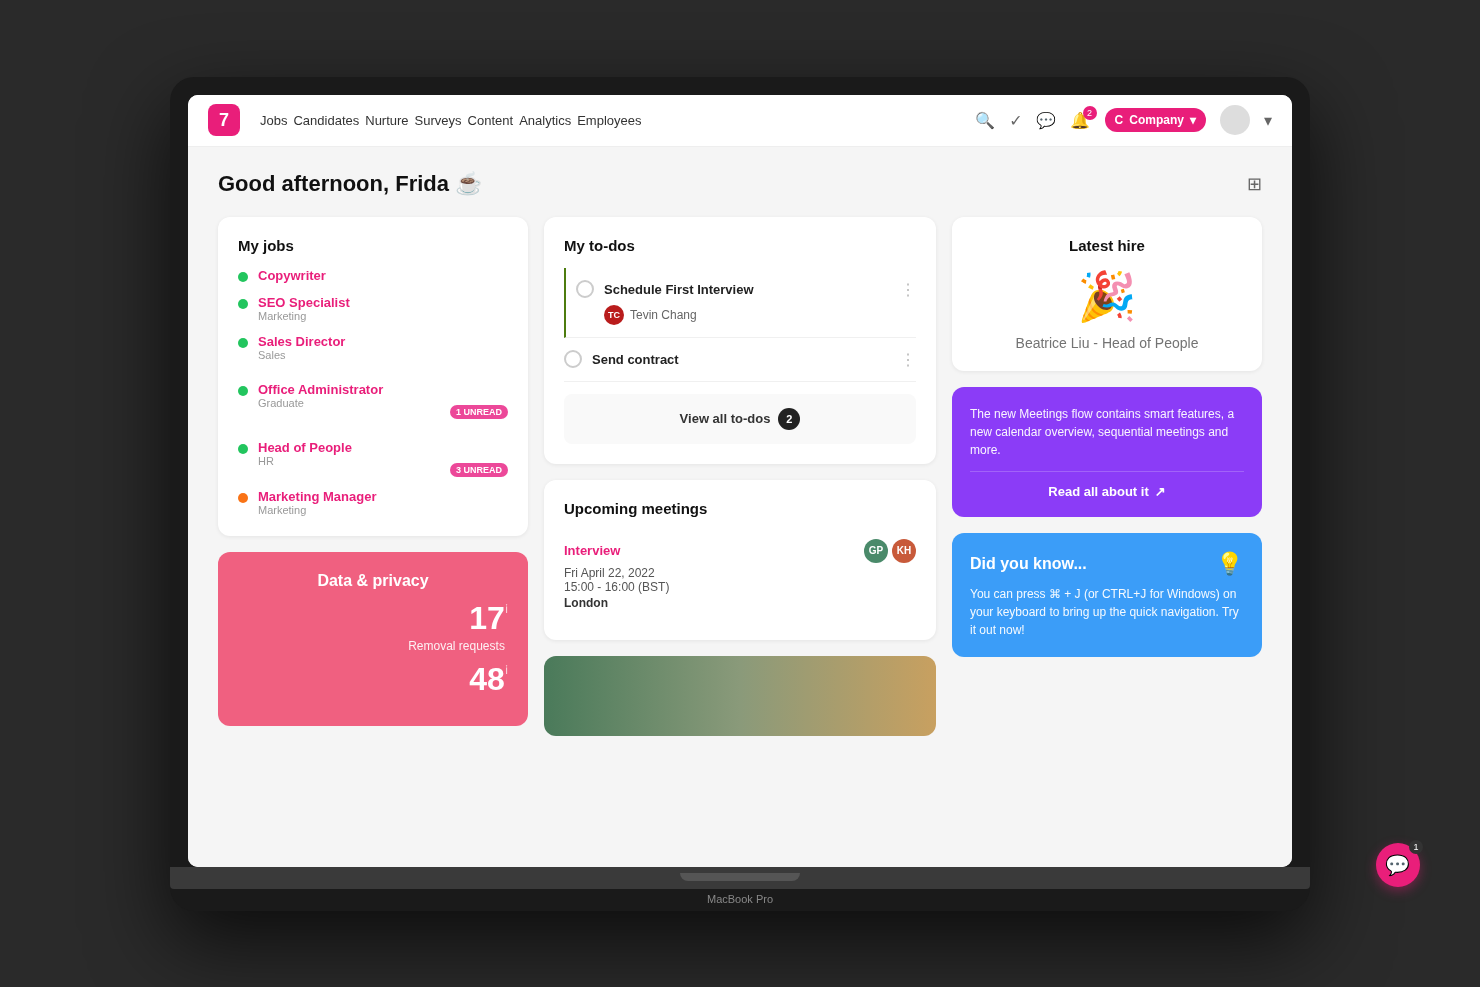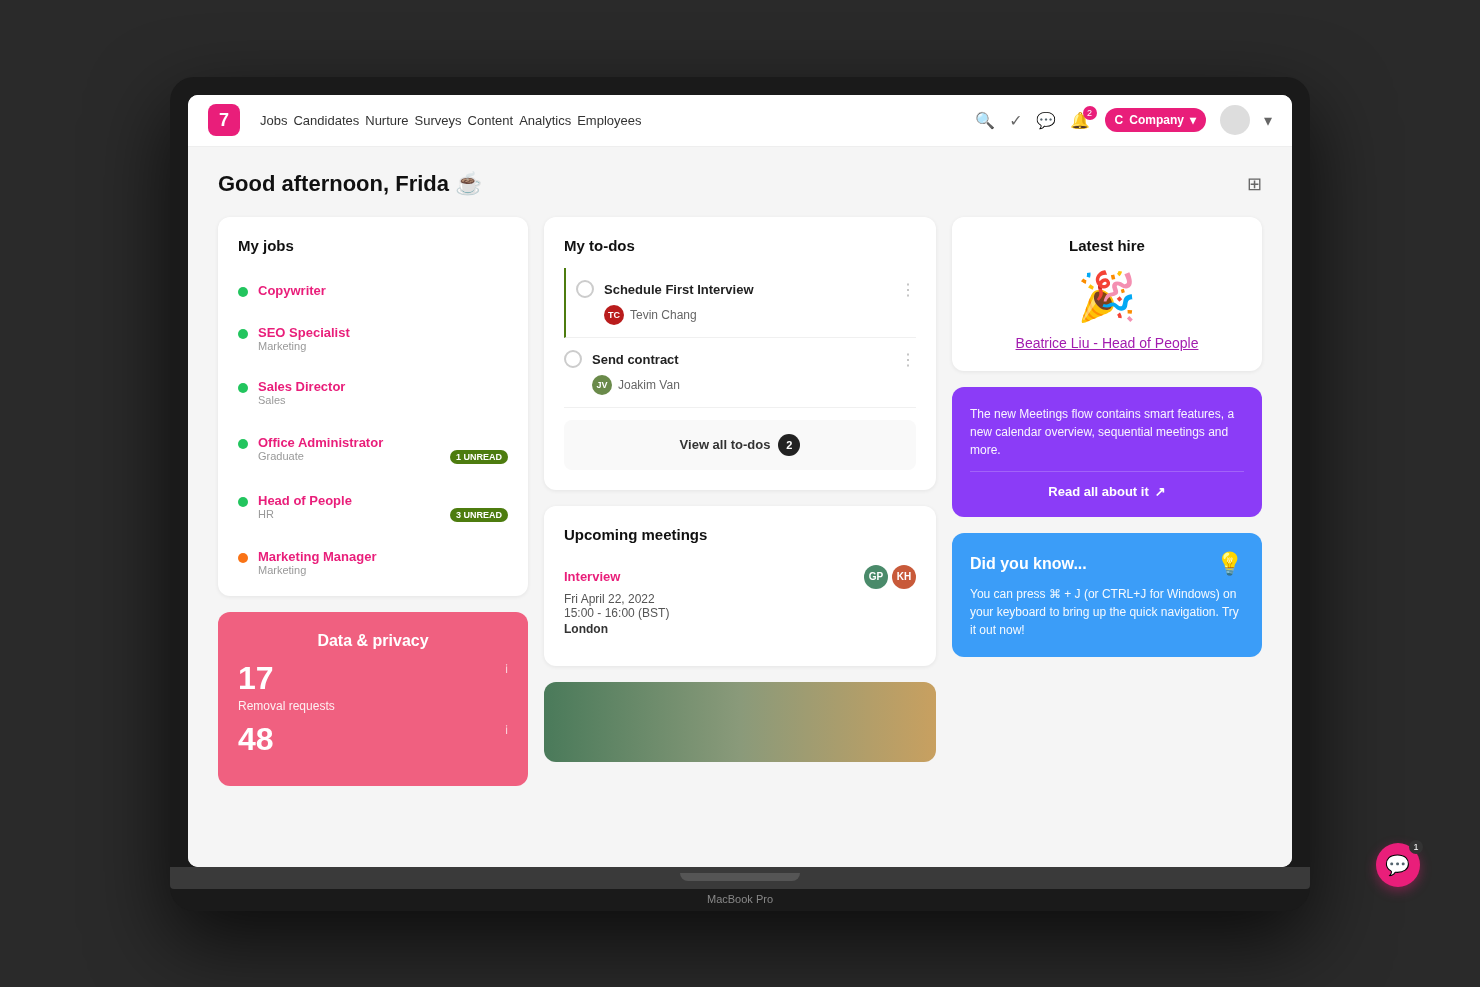--- a/index.html
+++ b/index.html
@@ -168,53 +168,53 @@
     .card-title {
       font-size: 15px;
       font-weight: 700;
       color: #111;
       margin-bottom: 14px;
     }
 
     
     .job-list { display: flex; flex-direction: column; gap: 12px; }
     .job-item { display: flex; align-items: center; justify-content: space-between; }
-    .job-left { display: flex; align-items: flex-start; gap: 10px; margin-top: 15px; }
+    .job-left { display: flex; align-items: flex-start; gap: 10px; }
     .job-dot {
       width: 10px;
       height: 10px;
       border-radius: 50%;
       margin-top: 4px;
       flex-shrink: 0;
     }
     .job-name { font-size: 13px; color: #e91e7a; font-weight: 600; cursor: pointer; }
     .job-dept { font-size: 11px; color: #999; }
     .job-badge {
       font-size: 9px;
       padding: 2px 6px;
       border-radius: 10px;
       font-weight: 700;
       color: #fff;
     }
-    .badge-blue { background: #4d7c0f; margin-top: 32px; }
+    .badge-blue { background: #ec4899; margin-top: 32px; }
 
     
     .data-privacy-card {
       background: #f06080;
       border-radius: 12px;
       padding: 20px;
       color: #fff;
       margin-top: 16px;
       text-align: center;
     }
     .data-privacy-title { font-size: 16px; font-weight: 700; margin-bottom: 10px; }
     .dp-number { font-size: 32px; font-weight: 800; }
     .dp-label { font-size: 12px; margin-top: 2px; opacity: 0.9; }
     .dp-info { float: right; opacity: 0.7; font-size: 12px; cursor: pointer; }
-    .dp-row { display: flex; align-items: flex-start; justify-content: center; flex-direction: column; margin: 8px 0; }
+    .dp-row { display: flex; align-items: flex-end; justify-content: center; flex-direction: column; margin: 8px 0; }
 
     
     .todo-item {
       padding: 12px 0;
       border-bottom: 1px solid #f0f0f0;
     }
     .todo-top { display: flex; align-items: center; justify-content: space-between; }
     .todo-check {
       width: 18px;
       height: 18px;
@@ -285,21 +285,21 @@
       color: #fff;
       font-weight: 700;
     }
     .meeting-date { font-size: 12px; color: #555; margin-top: 3px; }
     .meeting-time { font-size: 12px; color: #555; }
     .meeting-location { font-size: 12px; color: #333; font-weight: 600; margin-top: 2px; }
 
     
     .latest-hire-card { text-align: center; }
     .hire-emoji { font-size: 48px; margin: 10px 0; }
-    .hire-name { font-size: 14px; color: #a21caf; font-weight: 500; margin-top: 6px; text-decoration: underline; }
+    .hire-name { font-size: 14px; color: #737373; font-weight: 500; margin-top: 6px; }
 
     
     .product-updates-card {
       background: #8b3cf7;
       border-radius: 12px;
       padding: 18px;
       color: #fff;
       margin-top: 16px;
     }
     .pu-header { display: flex; justify-content: space-between; align-items: center; margin-bottom: 8px; }
@@ -531,24 +531,20 @@
     </div>
   </div>
                 <div class="todo-item">
     <div class="todo-top">
       <div style="display:flex;align-items:center;">
         <div class="todo-check"></div>
         <span class="todo-title">Send contract</span>
       </div>
       <span class="todo-menu">⋮</span>
     </div>
-    <div class="todo-person">
-      <div class="person-avatar" style="background:#6a8a4a">JV</div>
-      <span class="person-name">Joakim Van</span>
-    </div>
   </div>
               </div>
             <div class="view-all-btn">
               <span>View all to-dos</span>
               <span class="count-badge">2</span>
             </div>
           </div>
 
           <div class="card meetings-card">
             <div class="meetings-title">Upcoming meetings</div>

